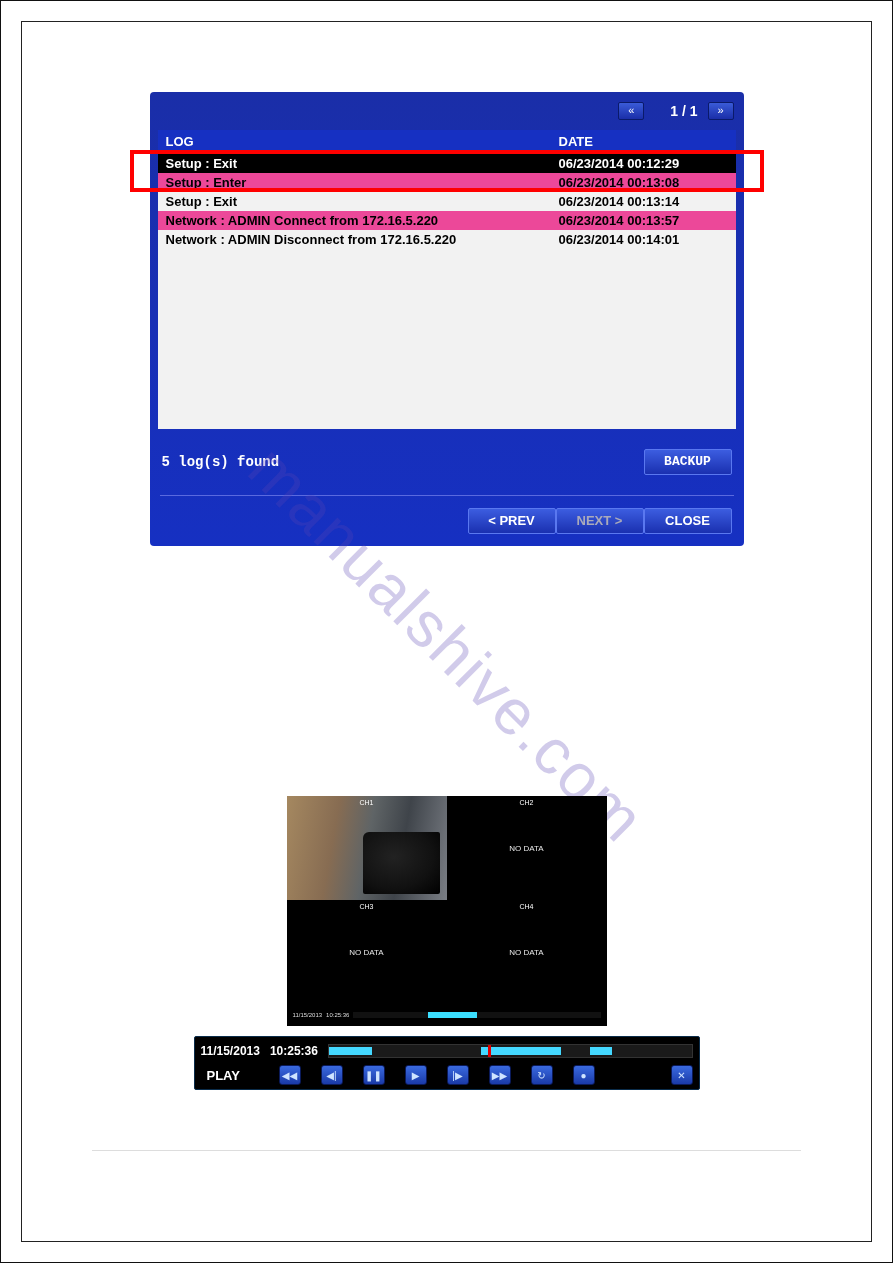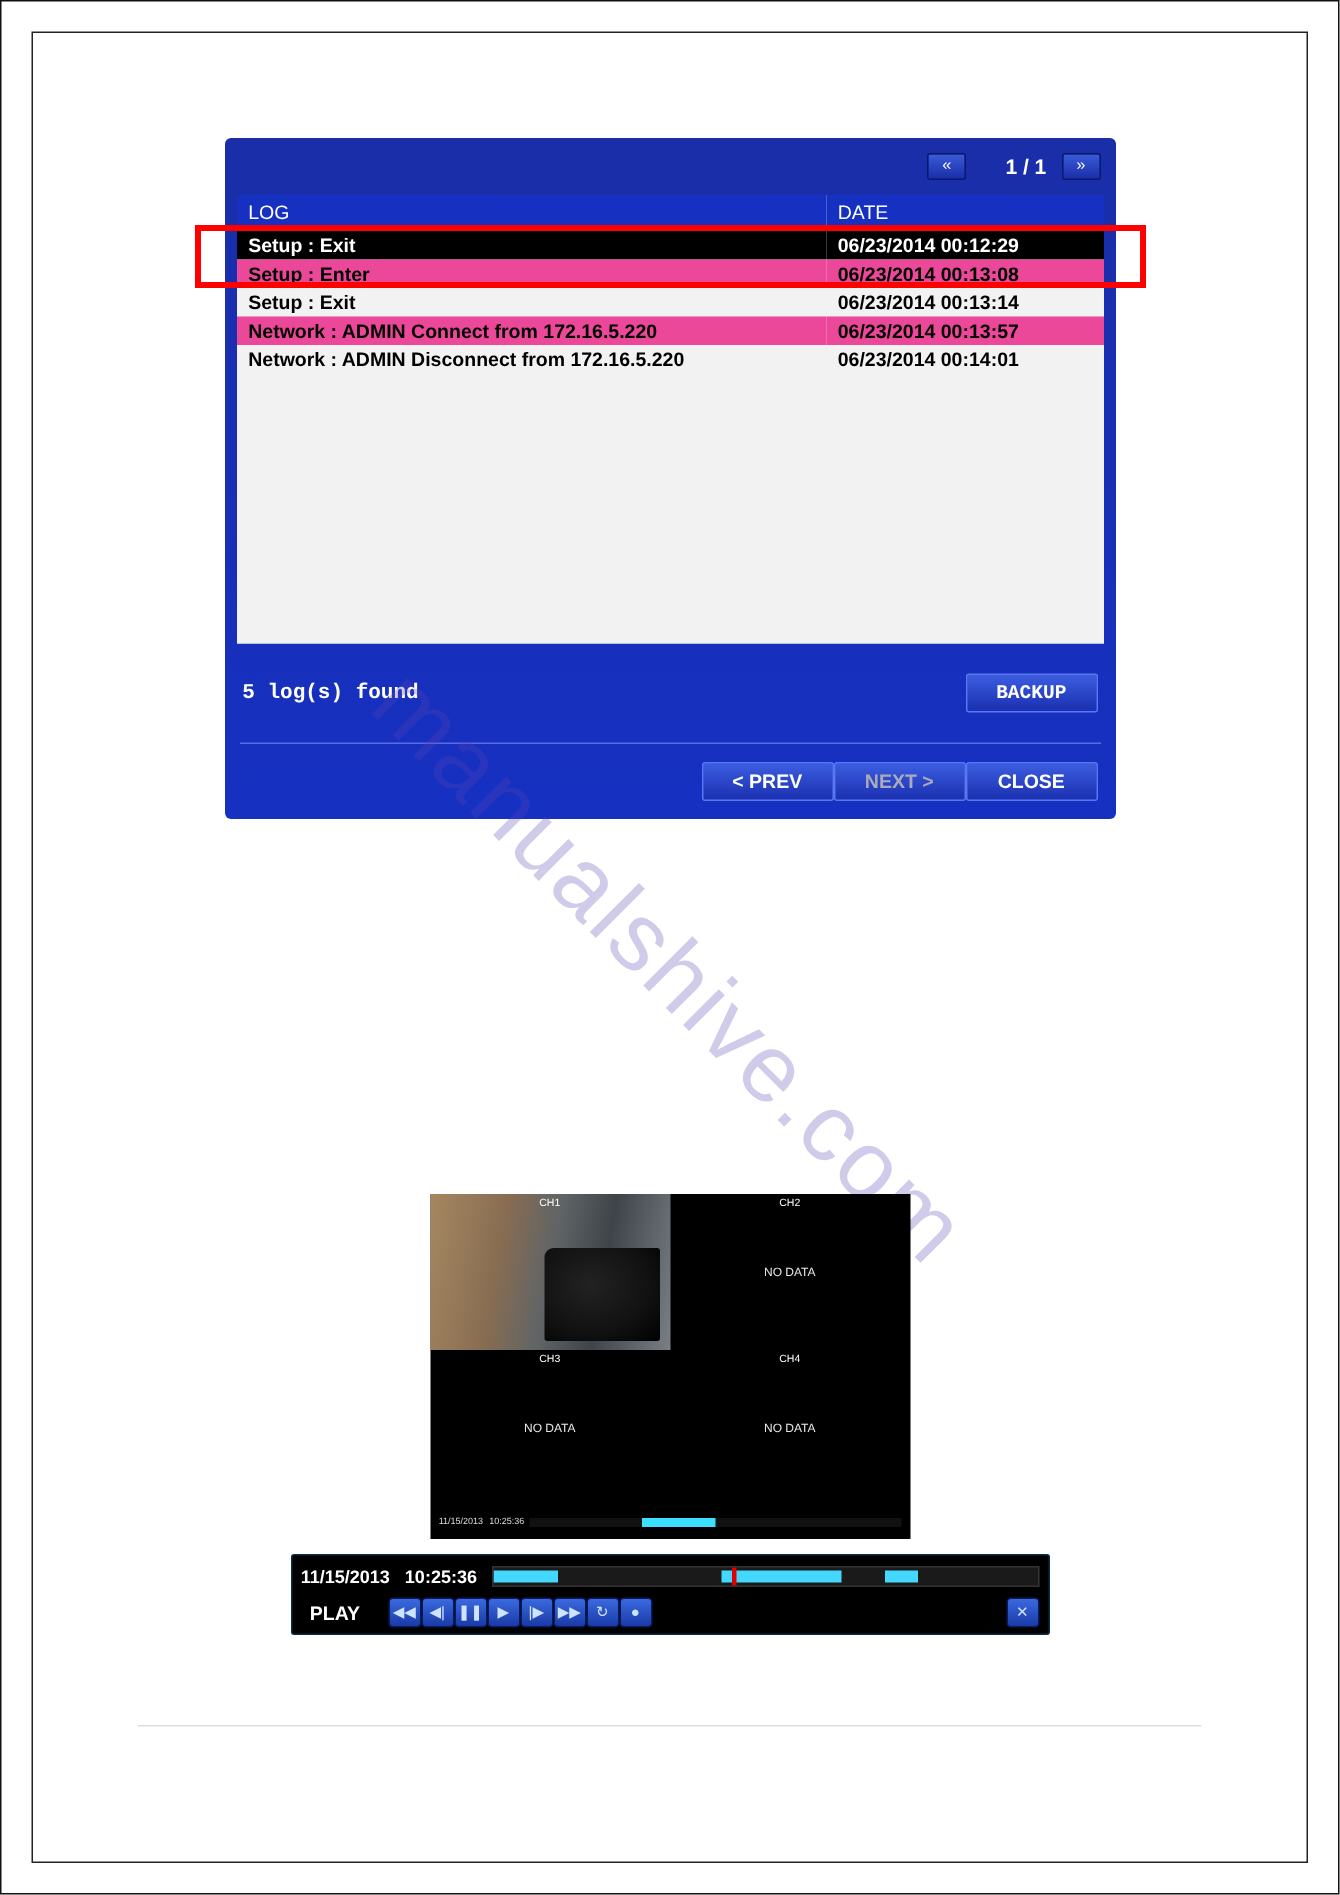--- a/index.html
+++ b/index.html
@@ -65,21 +65,21 @@
   }
   .log-table {
     width: 100%;
     border-collapse: collapse;
     background: #eaeaea;
   }
   .log-table th {
     background: #1630c2;
     color: #fff;
     text-align: left;
-    font-weight: normal;
+    font-weight: bold;
     font-size: 13px;
     padding: 4px 8px;
     border-bottom: 1px solid #0a1a6a;
   }
   .log-table td {
     padding: 2px 8px;
     font-weight: bold;
     font-size: 13px;
   }
   .log-table tr.row-sel td {
@@ -263,21 +263,21 @@
     top: -2px;
     width: 3px;
     height: 18px;
     background: #e00000;
   }
   .pb-row2 {
     display: flex;
     align-items: center;
     height: 28px;
     padding: 0 6px;
-    gap: 0;
+    gap: 20px;
     justify-content: flex-end;
   }
   .pb-label {
     font-weight: bold;
     font-size: 13px;
     width: 58px;
     padding-left: 6px;
   }
   .pb-btn {
     width: 22px;

